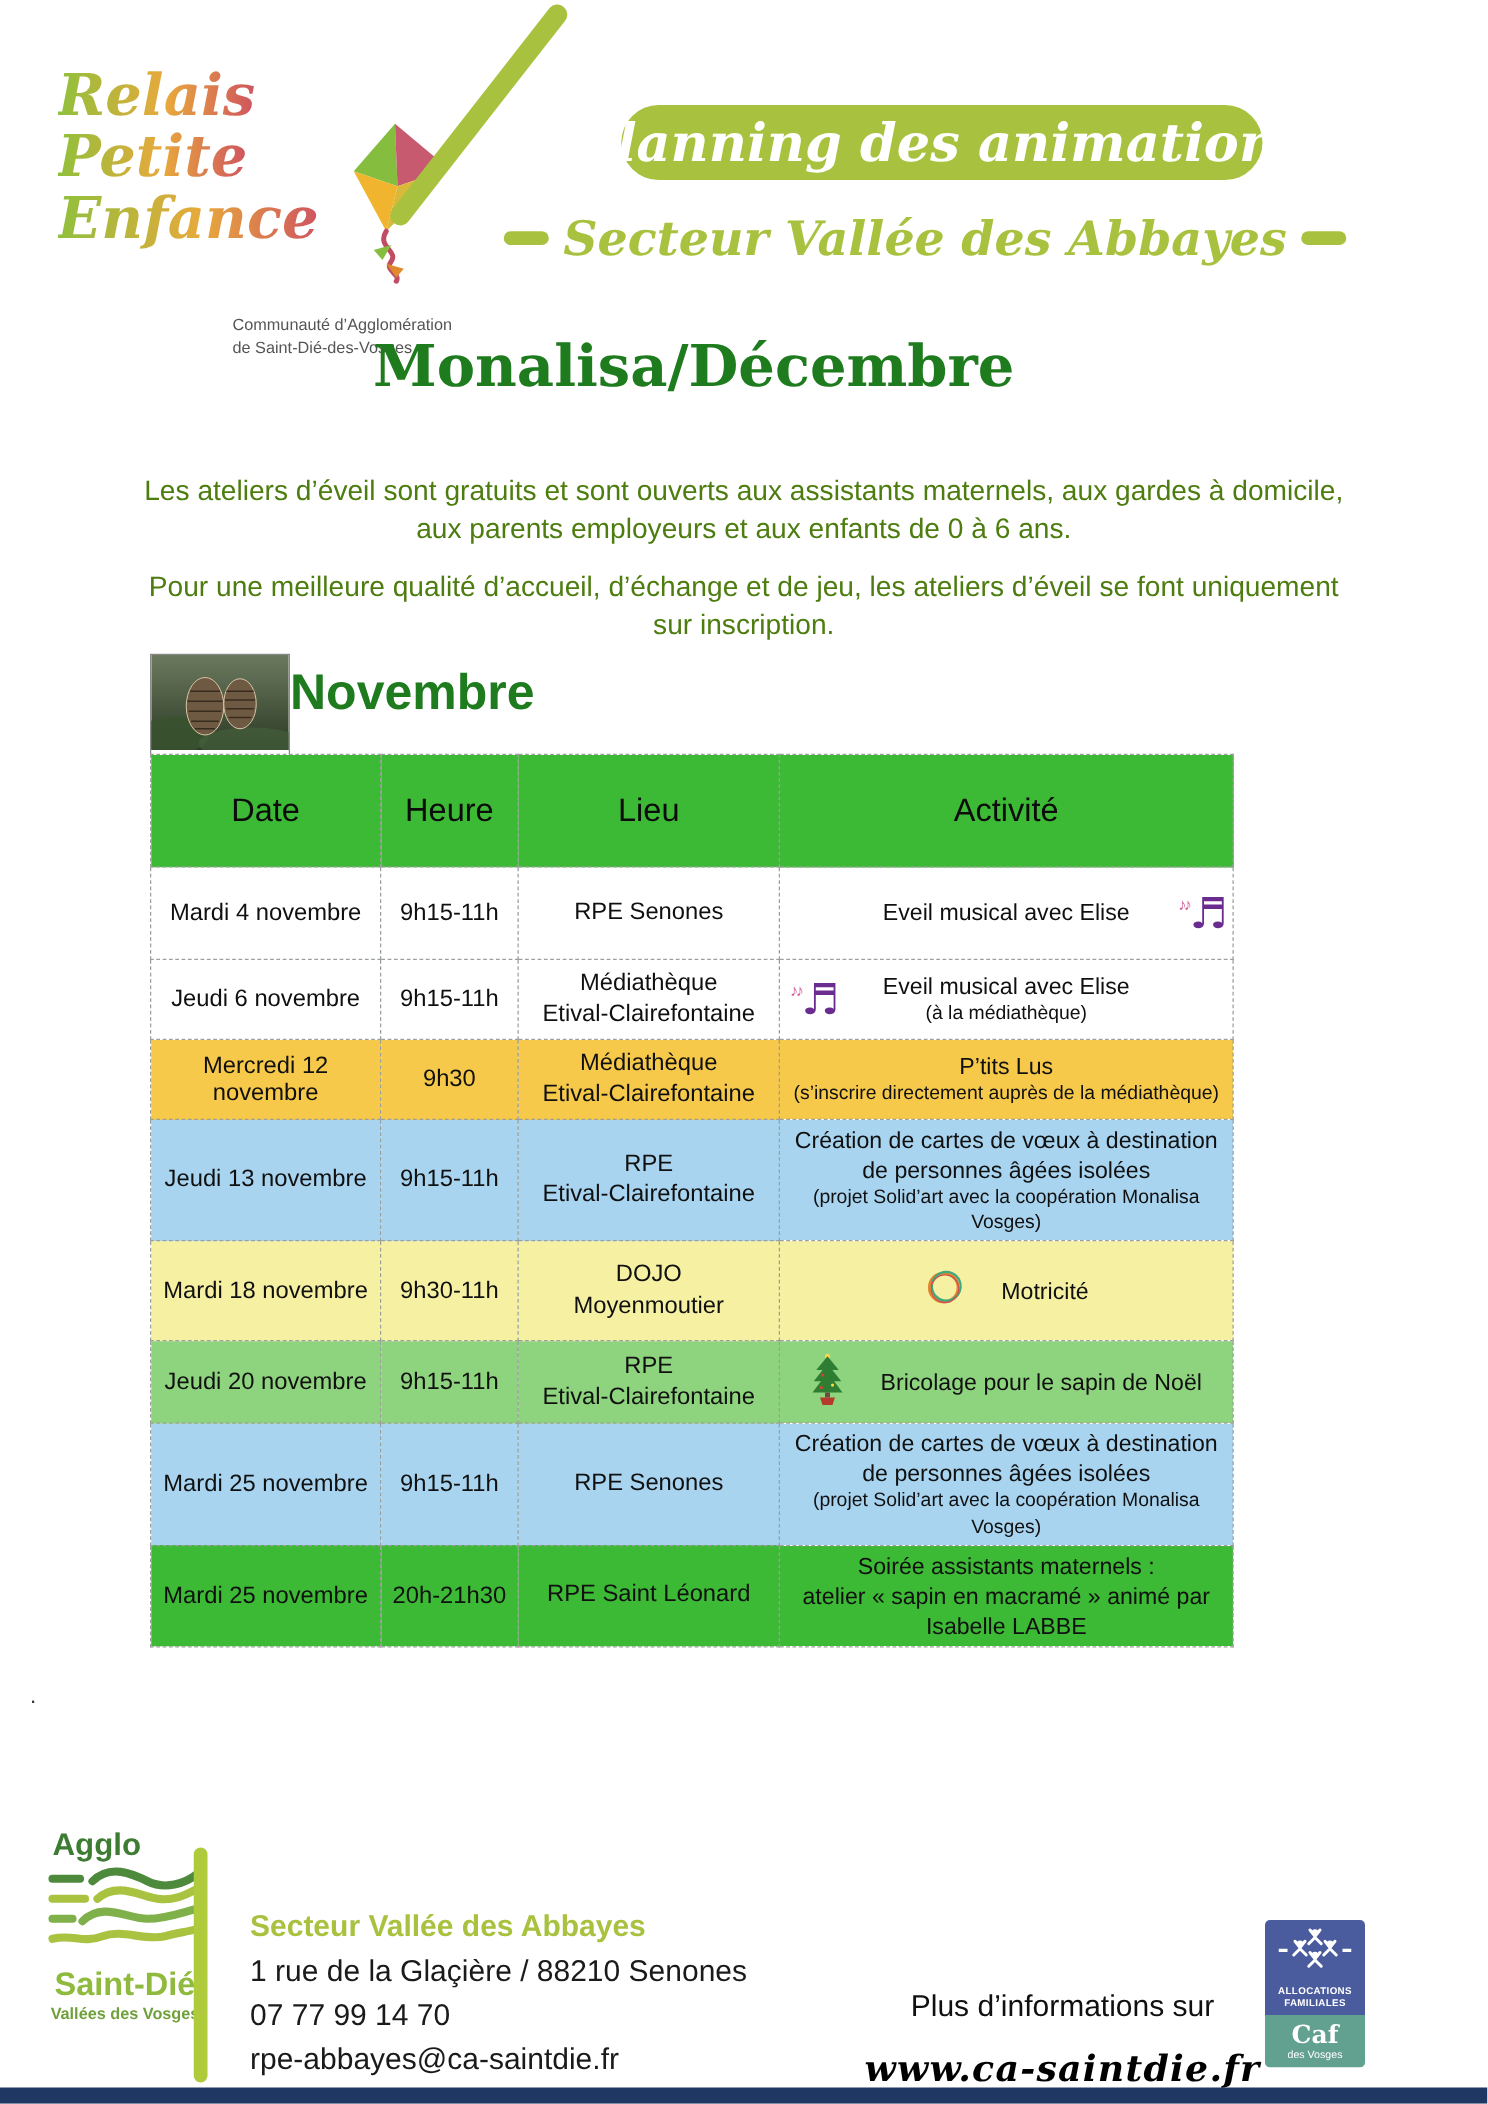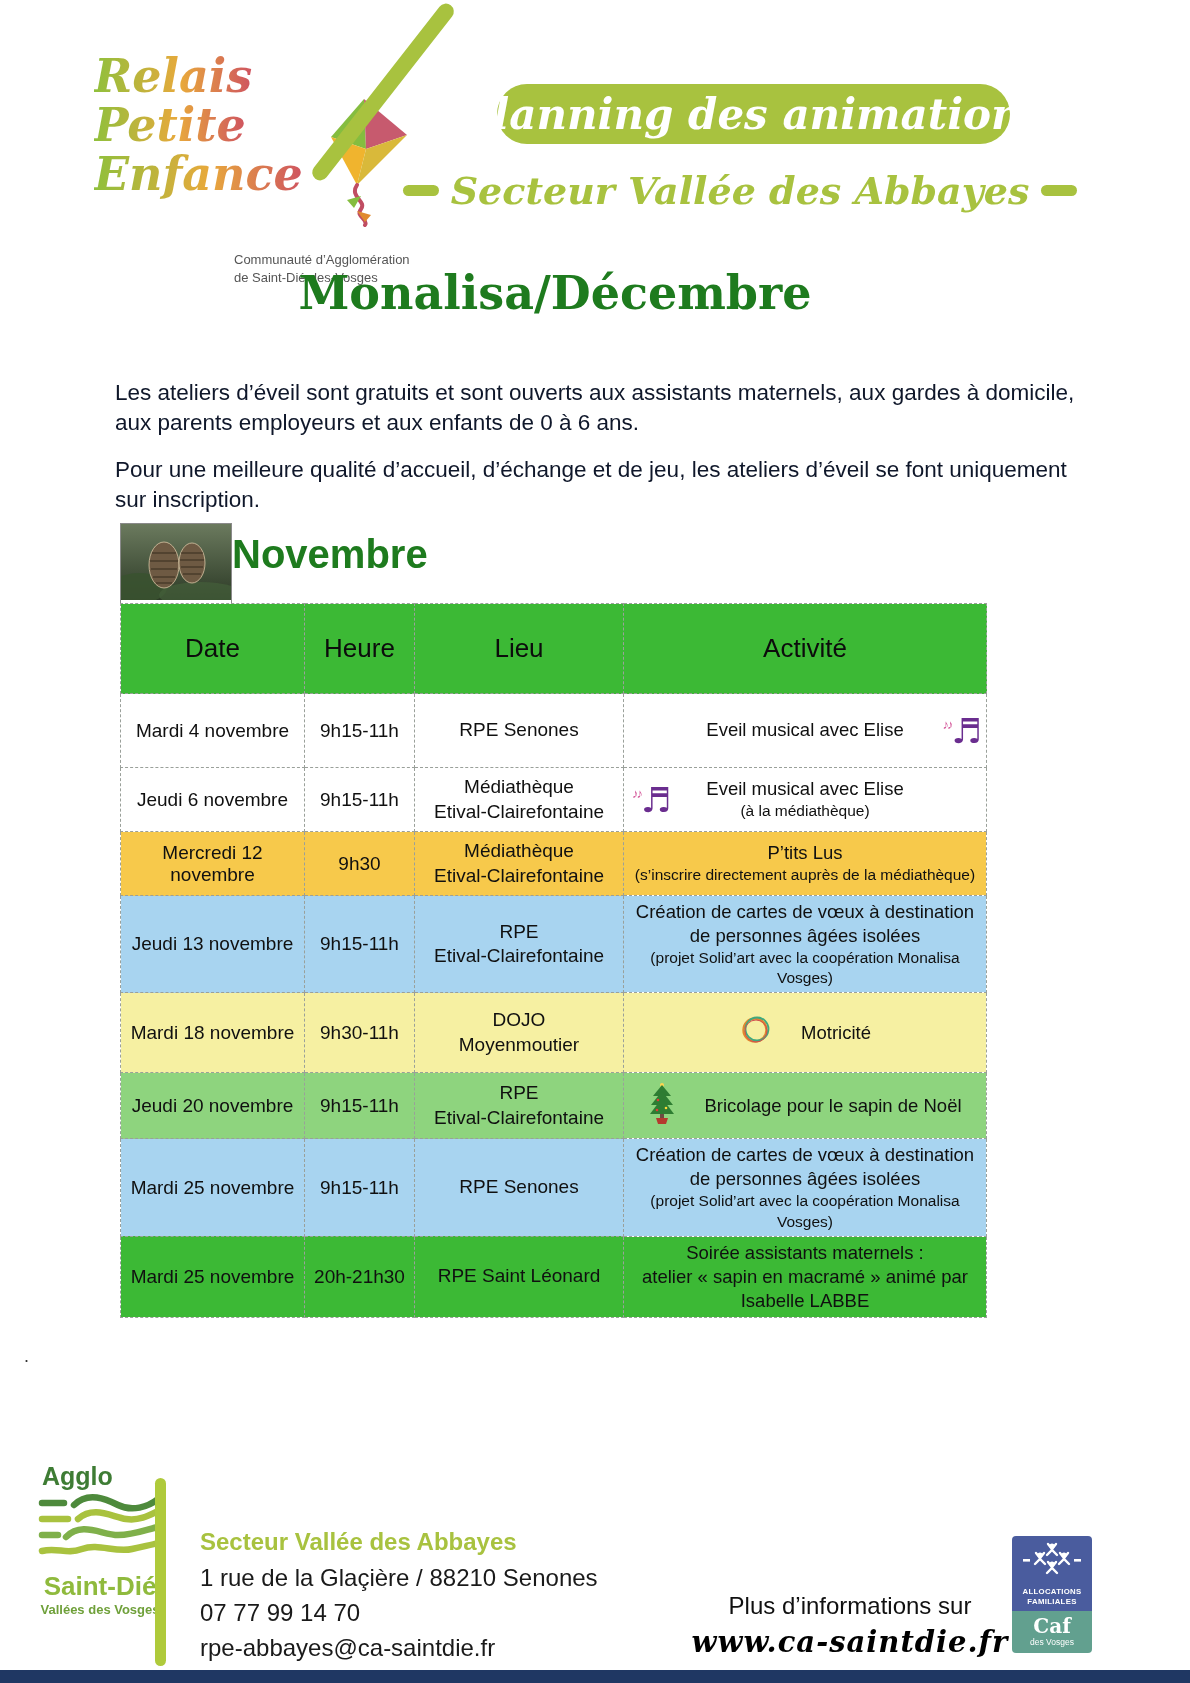--- a/index.html
+++ b/index.html
@@ -2,21 +2,21 @@
 <html><head>
 <meta charset="utf-8">
 <style>
   * { margin:0; padding:0; box-sizing:border-box; }
   html,body { width:1190px; }
   body {
     position:relative; width:1190px; height:1683px; background:#ffffff;
     font-family:"Liberation Sans", sans-serif; color:#111; overflow:hidden;
   }
   
-  .rpe-logo { position:absolute; left:46px; top:52px; width:330px;margin-left:48px; }
+  .rpe-logo { position:absolute; left:46px; top:52px; width:330px; }
   .logo-line {
     font-family:"DejaVu Serif", serif; font-style:italic; font-weight:bold;
     font-size:46px; line-height:49px; display:inline-block;
     background:linear-gradient(90deg,#8fc03c 0%,#e8a93c 55%,#cf5460 100%);
     -webkit-background-clip:text; background-clip:text; color:transparent;
   }
   .logo-sub { position:absolute; left:140px; top:199px; font-size:13px; line-height:1.35; color:#555; }
   .kite { position:absolute; left:225px; top:45px; }
   .stripe {
     position:absolute; left:375px; top:-18px; width:16px; height:220px;
@@ -35,22 +35,22 @@
   .banner-sub .t {
     font-family:"DejaVu Serif", serif; font-style:italic; font-weight:bold;
     font-size:38px; color:#a8c23f; white-space:nowrap;
   }
   
   .page-title {
     position:absolute; left:0; top:266px; width:1110px; text-align:center;
     font-family:"DejaVu Serif", serif; font-weight:bold; font-size:46px; color:#1e7b1e;
   }
   .intro1, .intro2 {
-    position:absolute; left:115px; width:960px; text-align:left;
-    font-size:22.5px; line-height:1.35; color:#0f172a;
+    position:absolute; left:115px; width:960px; text-align:center;
+    font-size:22.5px; line-height:1.35; color:#4d7c0f;
   }
   .intro1 { top:378px; }
   .intro2 { top:455px; }
   
   .pinecone { position:absolute; left:120px; top:523px; border:1px solid #8a8a8a; }
   .section-title {
     position:absolute; left:232px; top:532px;
     font-family:Liberation Sans, sans-serif; font-weight:bold; font-size:40px; color:#1e7b1e;
   }
   
@@ -85,21 +85,21 @@
   .agglo { position:absolute; left:30px; top:1462px; width:140px; text-align:center; }
   .agglo .a1 { text-align:left; padding-left:12px; font-size:25px; font-weight:bold; color:#3e7c34; }
   .agglo .a2 { font-size:26px; font-weight:bold; color:#8fba3d; margin-top:2px; }
   .agglo .a3 { font-size:13px; font-weight:bold; color:#6fa03a; }
   .vbar { position:absolute; left:155px; top:1478px; width:11px; height:188px; border-radius:6px; background:#afca3b; }
   .contact { position:absolute; left:200px; top:1528px; }
   .contact .sec { font-size:24px; font-weight:bold; color:#a8c23f; margin-bottom:8px; }
   .contact .ln { font-size:24px; color:#1a1a1a; margin-bottom:7px; }
   .moreinfo { position:absolute; left:690px; top:1592px; width:320px; text-align:center; }
   .moreinfo .lbl { font-size:24px; color:#101010; }
-  .moreinfo .url { font-size:29px; font-weight:bold; color:#000; font-family:"DejaVu Serif",serif; font-style:italic; letter-spacing:1px; margin-top:5px; }
+  .moreinfo .url { font-size:29px; font-weight:bold; color:#000; font-family:"DejaVu Serif",serif; font-style:italic; letter-spacing:1px; margin-top:18px; }
   .caf { position:absolute; left:1012px; top:1536px; width:80px; border-radius:4px; overflow:hidden; text-align:center; }
   .caf .blue { background:#4a5c9e; padding:6px 2px 5px; }
   .caf .blue .t1 { color:#fff; font-size:7.8px; font-weight:bold; letter-spacing:0.3px; line-height:1.25; margin-top:3px; }
   .caf .teal { background:#62a08f; padding:4px 2px 5px; }
   .caf .teal .t2 { color:#fff; font-size:20px; font-weight:bold; font-family:"DejaVu Serif",serif; line-height:1.1; }
   .caf .teal .t3 { color:#fff; font-size:8.5px; line-height:1.2; }
   .bottom-bar { position:absolute; left:0; top:1670px; width:1190px; height:13px; background:#1f3763; }
 </style>
 </head>
 <body>

